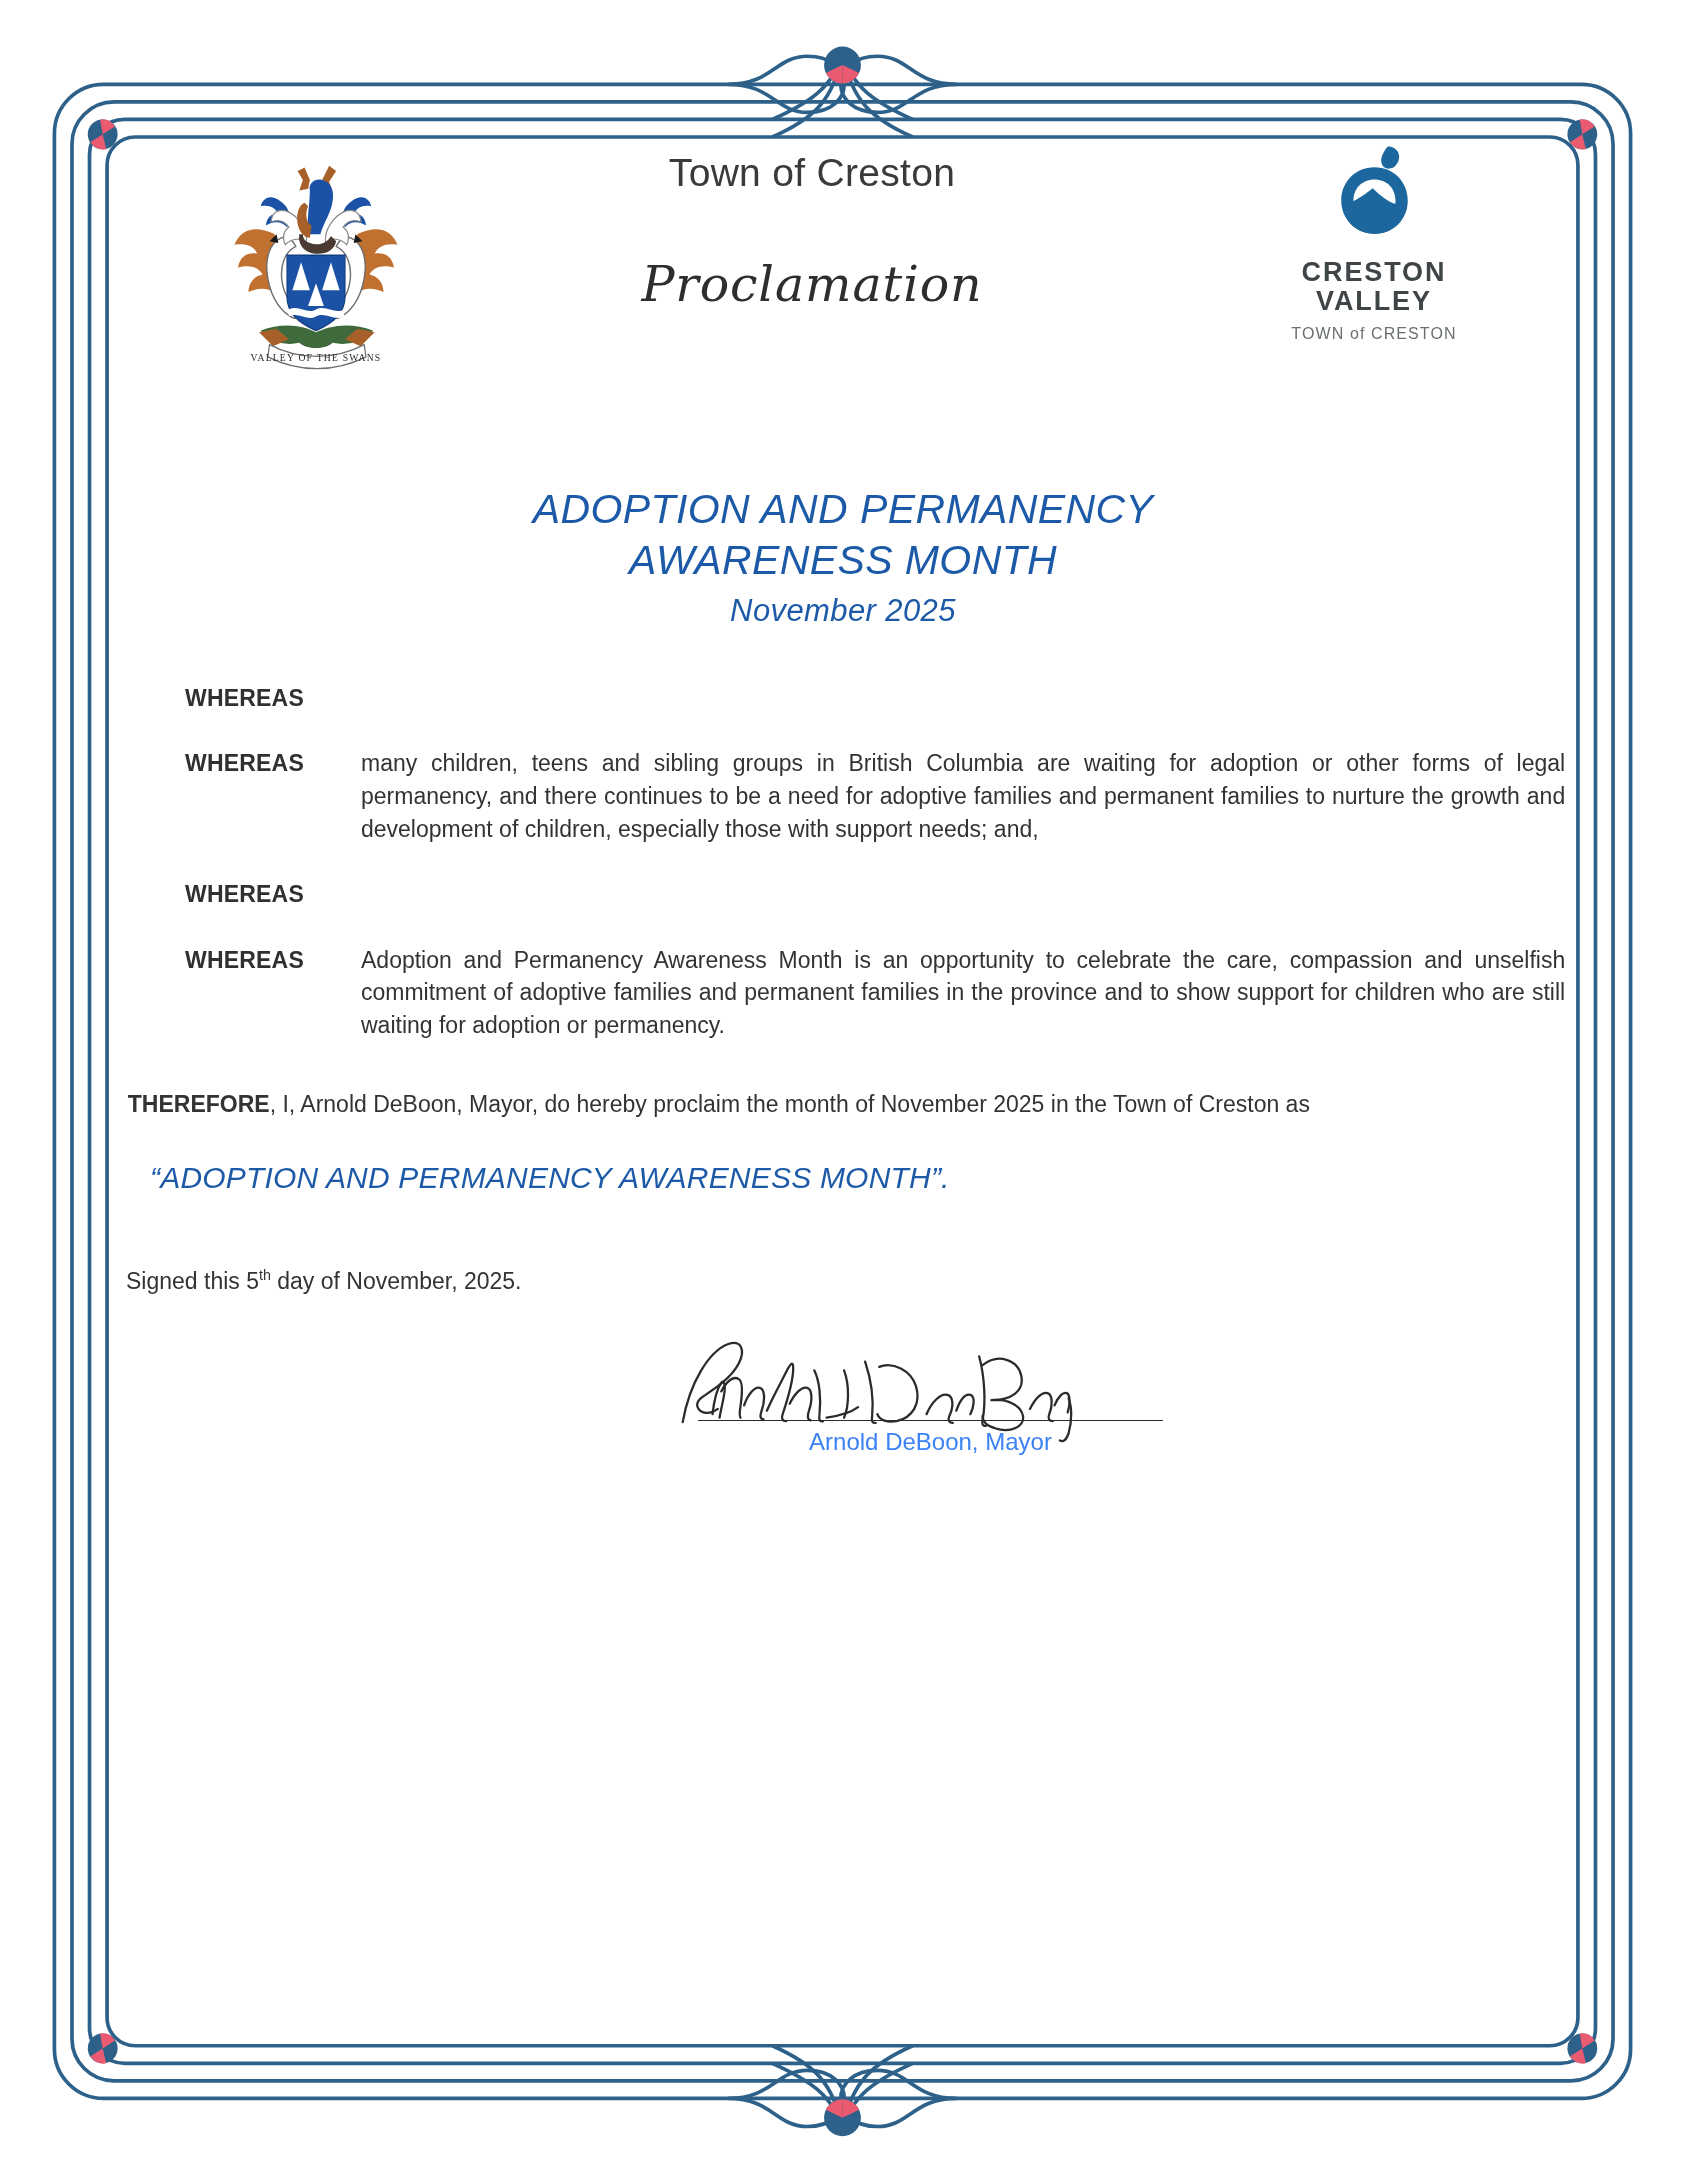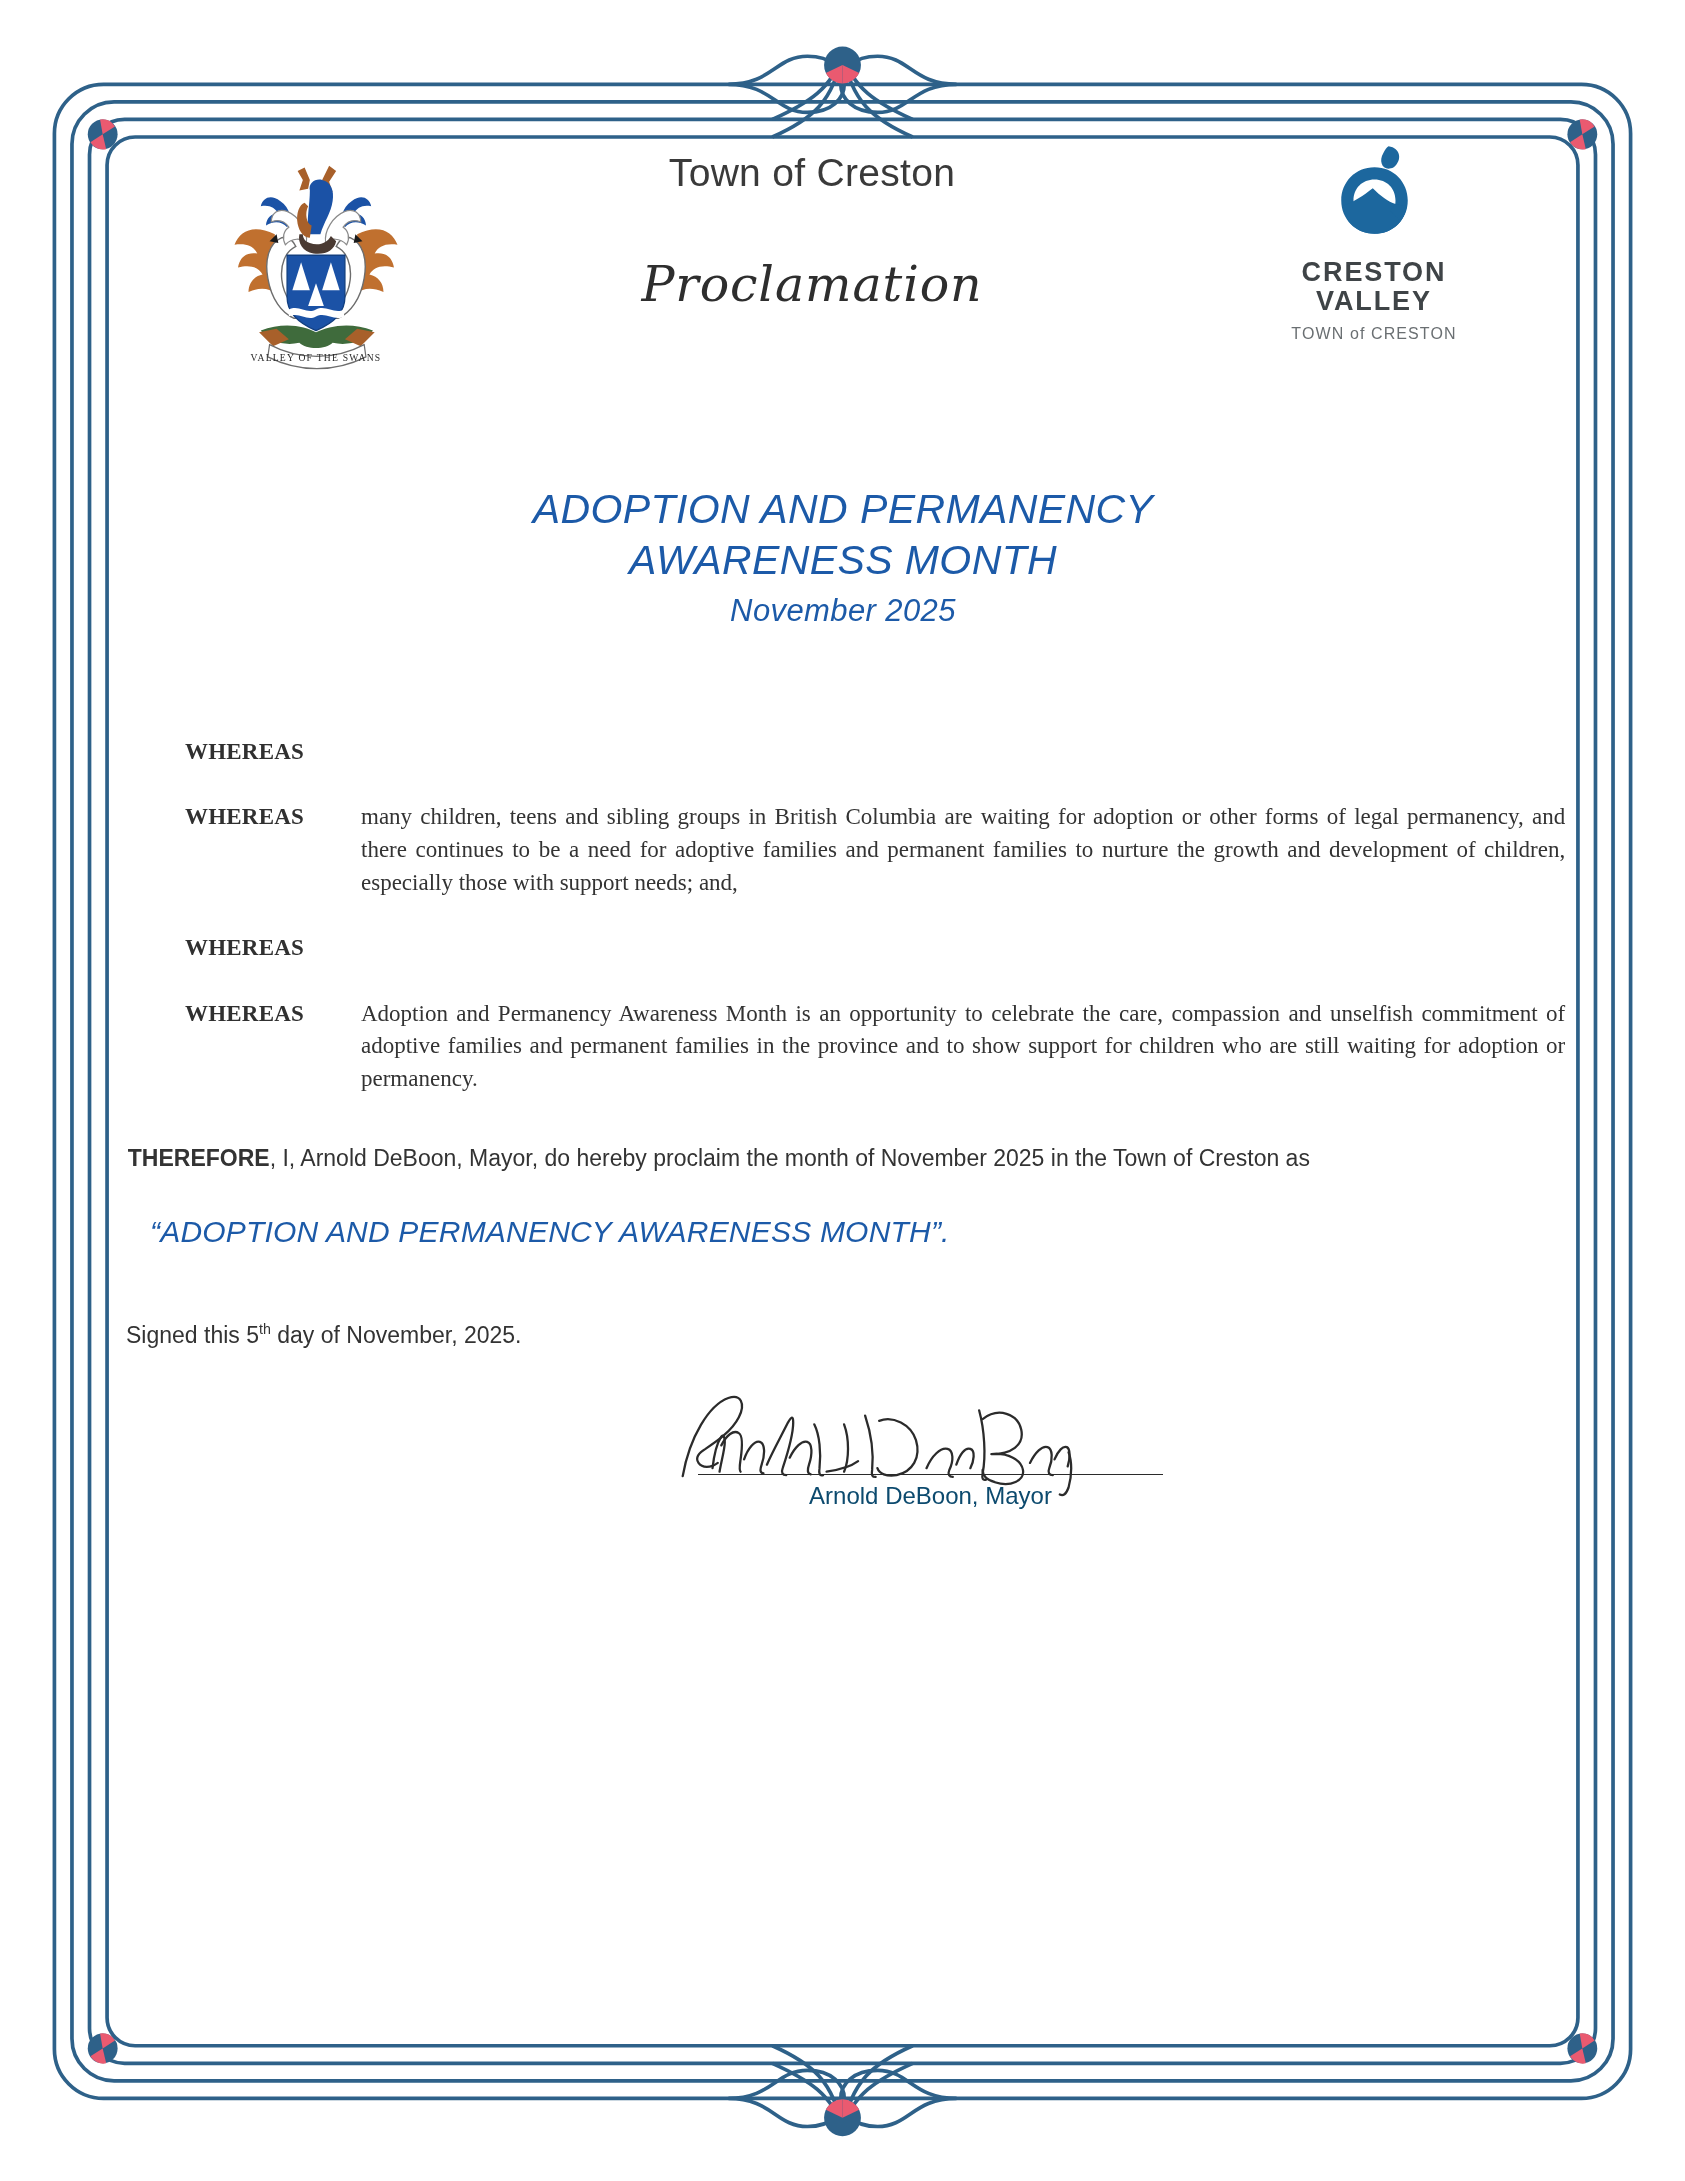--- a/index.html
+++ b/index.html
@@ -104,24 +104,23 @@
     margin-top: 54px;
   }
   .main-title .month {
     display: block;
     font-size: 31px;
     margin-top: 5.3px;
   }
 
   
   .clauses {
-    margin-top: 105px;
+    margin-top: 51px;
     padding-left: 66px;
     padding-right: 0px;
-    font-family: Liberation Serif, serif;
   }
   .clause {
     display: flex;
     margin-bottom: 33px;
   }
   .clause-label {
     flex: 0 0 176px;
     font-weight: bold;
     font-size: 23px;
     color: #303030;
@@ -187,21 +186,21 @@
     width: 465px;
     border-top: 1.8px solid #2b2b2b;
   }
   .sig-name {
     position: absolute;
     left: 579px;
     top: 98px;
     width: 465px;
     text-align: center;
     font-size: 24px;
-    color: #0c4a6e;
+    color: #3b82f6;
   }
 </style>
 </head>
 <body>
 
 <div id="page">
 
   <svg id="border-svg" viewBox="0 0 1920 2485">
     <defs>
       <g id="cornerdot">

